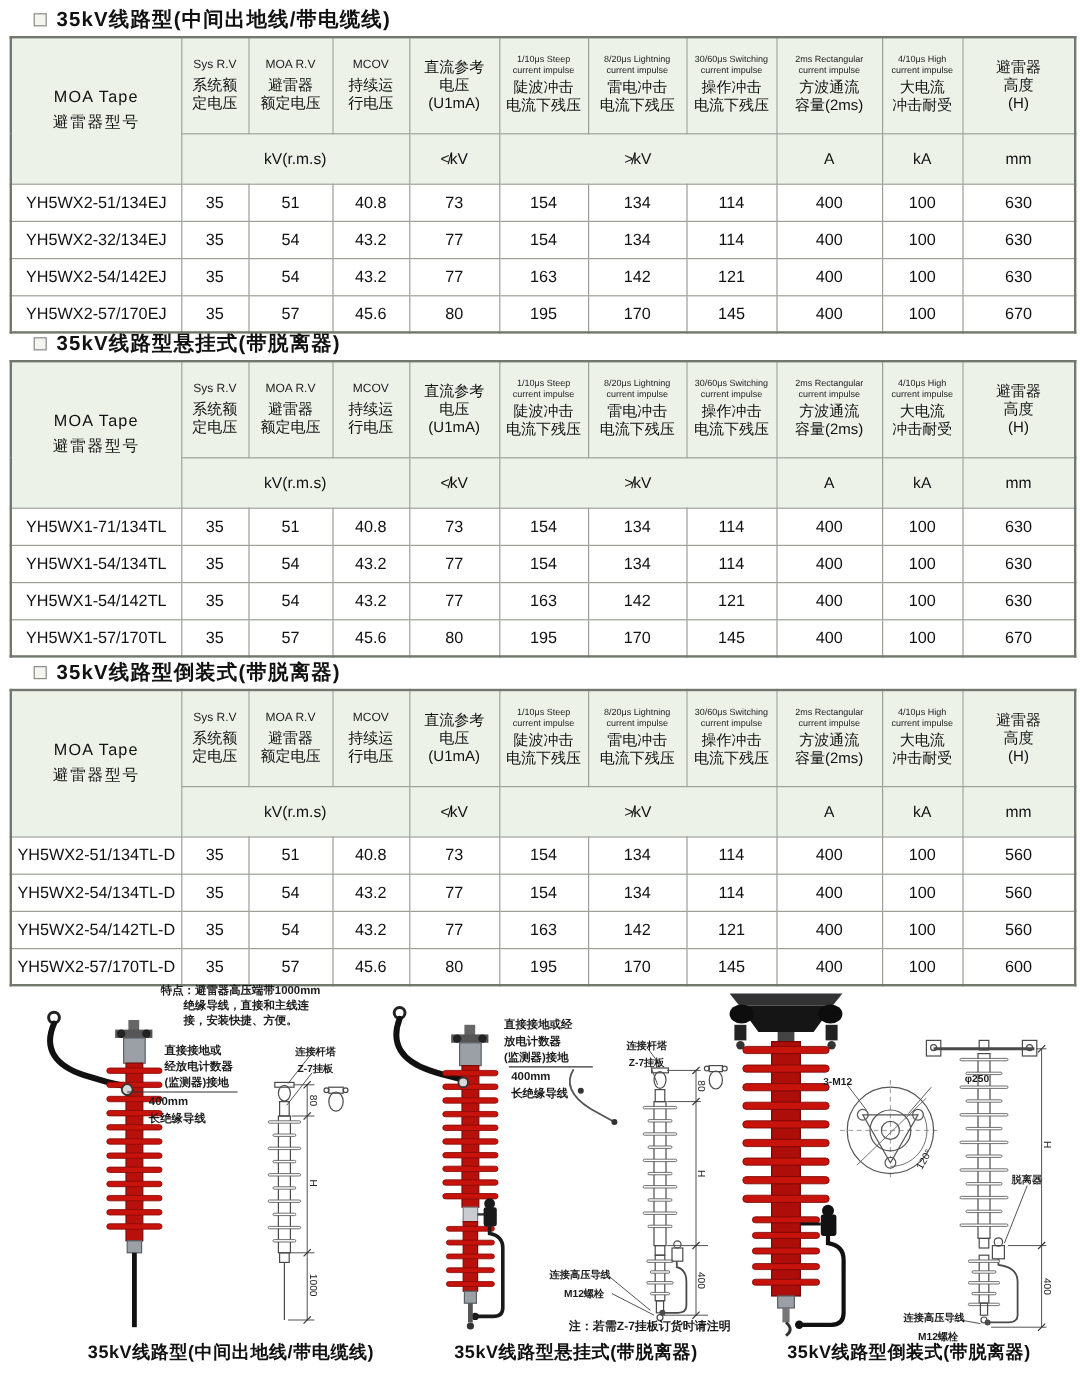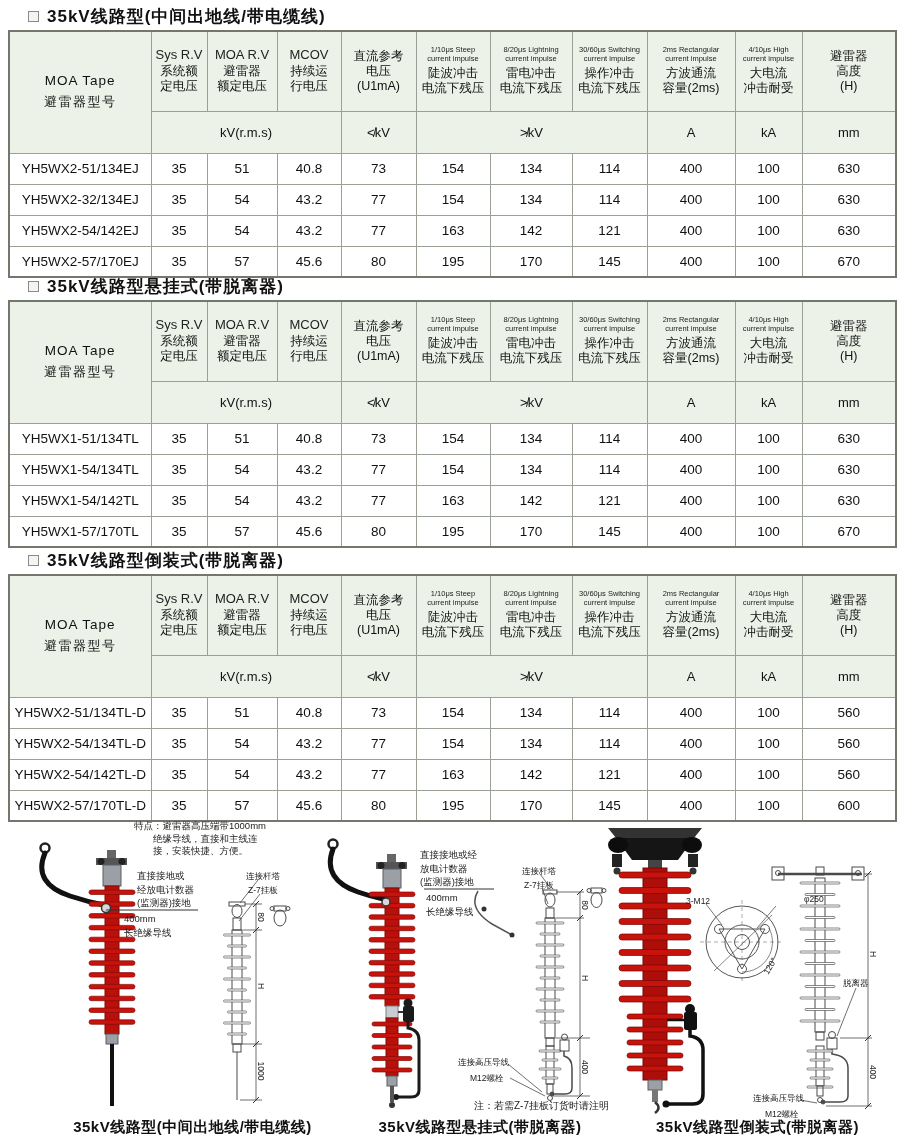--- a/index.html
+++ b/index.html
@@ -12,27 +12,27 @@
   .sq{width:11px;height:11px;border:1.5px solid #8a8a8a;background:#f4f4f0;flex:0 0 auto}
 
   table.spec{position:absolute;border-collapse:collapse;table-layout:fixed;width:887px;
              border:2px solid var(--table-border,#72786e)}
   table.spec th,table.spec td{border:1px solid var(--grid-line,#9aa096);
              text-align:center;vertical-align:middle;overflow:hidden;padding:0}
   tr.hd th{background:var(--header-bg,#edf2e9);height:80px;font-weight:normal}
   tr.ur td{background:var(--header-bg,#edf2e9);height:42px;font-size:13px}
   tr.dr td{background:#fff;height:31px;font-size:13.5px}
   td.model{text-align:left;padding-left:7px;font-size:13px;white-space:nowrap}
-  .en11{font-size:13px;line-height:12px;margin-bottom:3px;color:#222}
+  .en11{font-size:10px;line-height:12px;margin-bottom:3px;color:#222}
   .en8{font-size:7.5px;line-height:8.5px;margin-bottom:3px;color:#222;white-space:pre-line}
   .zh{font-size:12.5px;line-height:15px;white-space:pre-line}
   .mh-en{font-size:13.5px;letter-spacing:1px;margin-bottom:5px}
   .mh-zh{font-size:13px;letter-spacing:1.5px}
 
-  .ann{position:absolute;font-size:9.5px;line-height:13.5px;font-weight:normal;
+  .ann{position:absolute;font-size:9.5px;line-height:13.5px;font-weight:bold;
        white-space:pre-line;color:#1c1c1c}
   .ann.c{text-align:left}
   .ann.s{font-size:8.5px;line-height:11px}
   .cap{position:absolute;top:1118px;font-size:15px;font-weight:bold;
        text-align:center;letter-spacing:.5px;white-space:nowrap}
   #diagram-svg{position:absolute;left:0;top:814px}
   #diagram-svg text{font-family:"Liberation Sans","DejaVu Sans",sans-serif;font-size:8.5px;fill:#222}
 </style>
 </head>
 <body>
@@ -232,21 +232,21 @@
       </tr>
       <tr class="ur">
         <td colspan="3">kV(r.m.s)</td>
         <td>≮kV</td>
         <td colspan="3">≯kV</td>
         <td>A</td>
         <td>kA</td>
         <td>mm</td>
       </tr>
       <tr class="dr">
-        <td class="model">YH5WX1-51/134TL</td>
+        <td class="model">YH5WX1-71/134TL</td>
         <td>35</td>
         <td>51</td>
         <td>40.8</td>
         <td>73</td>
         <td>154</td>
         <td>134</td>
         <td>114</td>
         <td>400</td>
         <td>100</td>
         <td>630</td>

